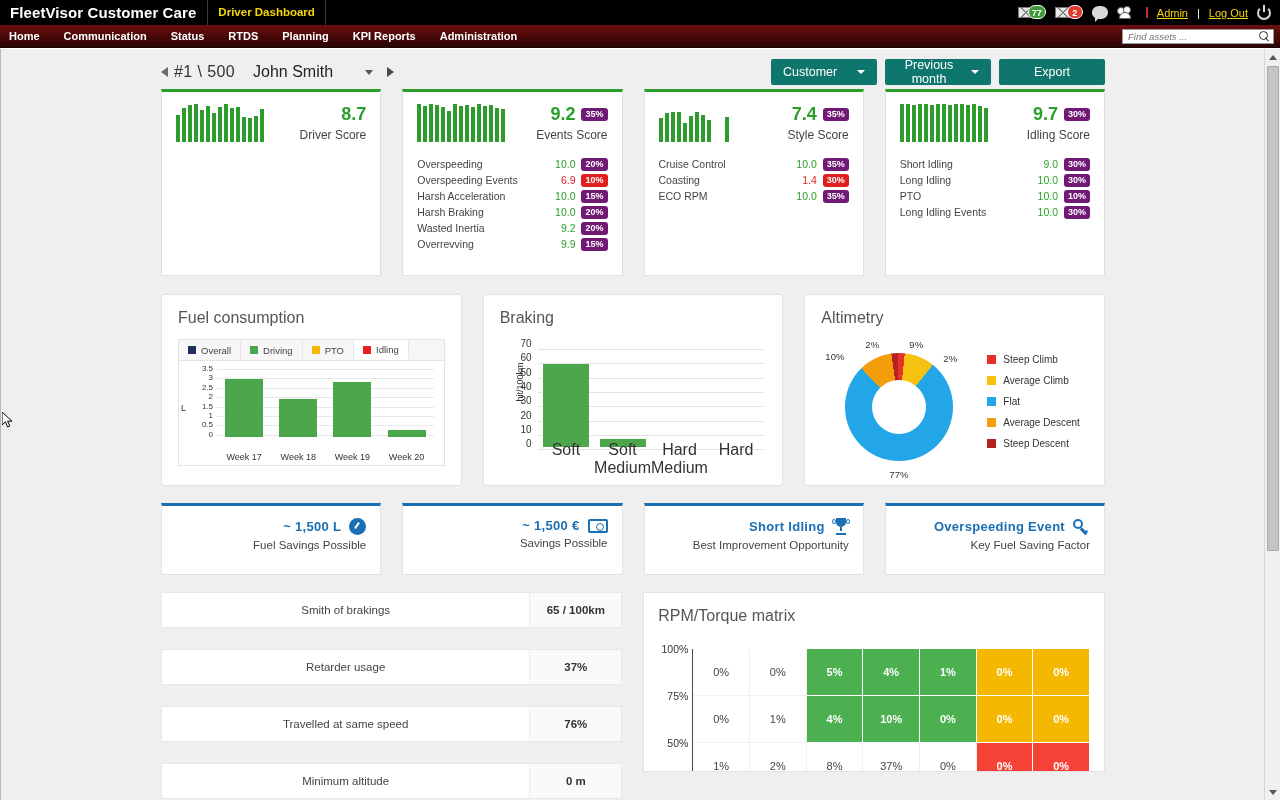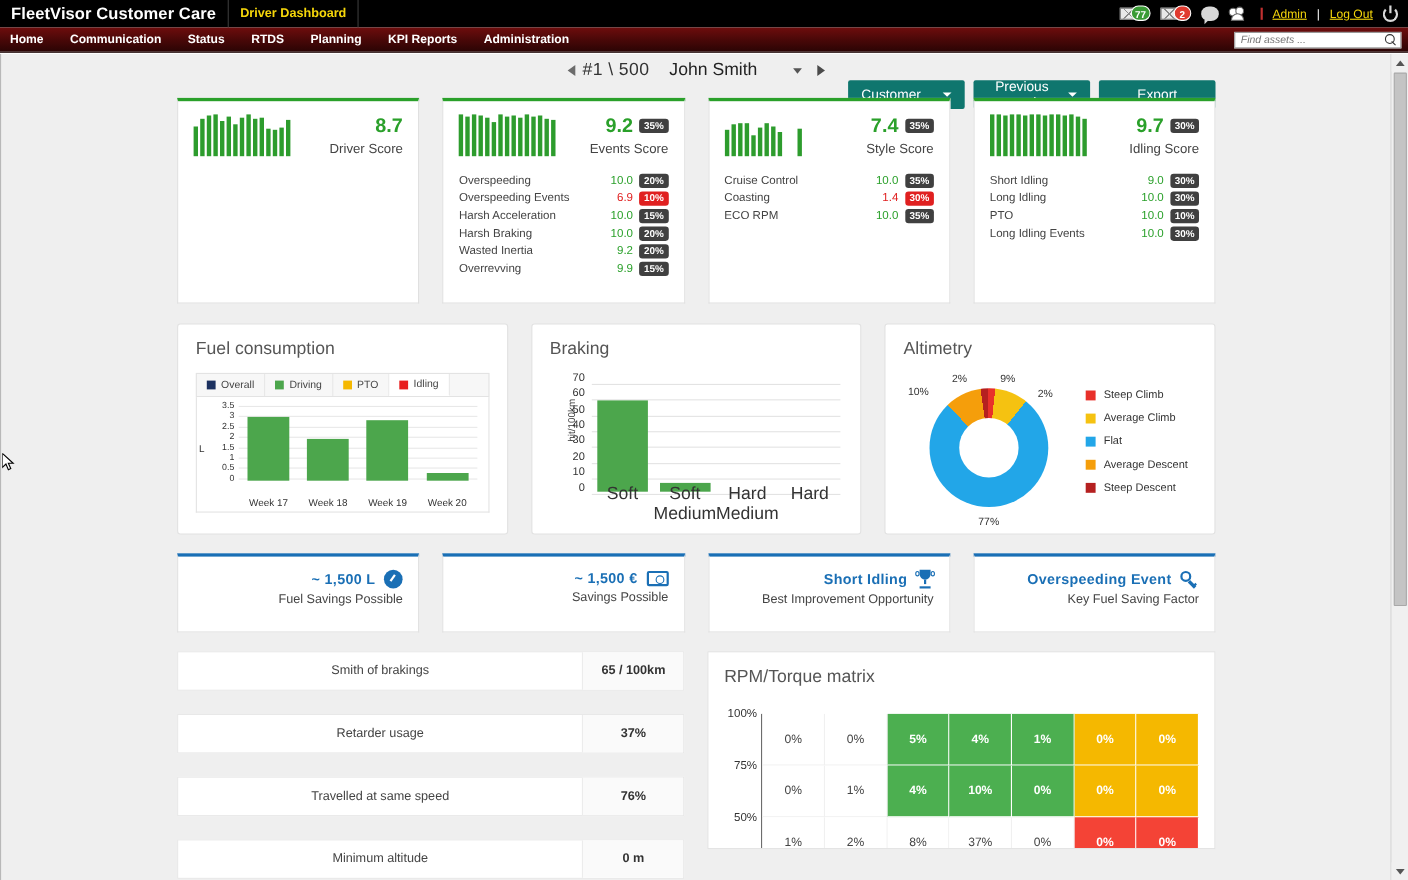--- a/index.html
+++ b/index.html
@@ -122,21 +122,21 @@
   }
   .content {
     position: absolute; left: 0; top: 0; width: 1264px; height: 751px;
     overflow: hidden;
   }
   .inner { width: 1264px; padding: 0 0 0 0; }
 
   
   .toolrow {
     height: 40px; display: flex; align-items: center;
-    padding: 6px 160px 0 160px; position: relative; flex-direction: column;
+    padding: 6px 160px 0 160px; position: relative;
   }
   .drv-nav { display: flex; align-items: center; gap: 6px; }
   .tri-left {
     width: 0; height: 0; border-right: 7px solid #6b6b6b;
     border-top: 5px solid transparent; border-bottom: 5px solid transparent;
     cursor: pointer;
   }
   .tri-right {
     width: 0; height: 0; border-left: 7px solid #4a4a4a;
     border-top: 5px solid transparent; border-bottom: 5px solid transparent;
@@ -177,21 +177,21 @@
   .kpi-head { display: flex; align-items: flex-start; }
   .sparkline { display: flex; align-items: flex-end; gap: 2px; height: 38px; }
   .sparkline i {
     display: block; width: 4px; background: #2d9c2d; border-radius: 0;
   }
   .kpi-score { margin-left: auto; text-align: right; }
   .kpi-score-row { display: flex; align-items: center; justify-content: flex-end; gap: 6px; }
   .kpi-num { font-size: 18px; font-weight: bold; color: #2aa02a; }
   .pill {
     display: inline-block; min-width: 26px; text-align: center;
-    background: #404040; color: #ffffff; font-size: 9px; font-weight: bold;
+    background: #701a75; color: #ffffff; font-size: 9px; font-weight: bold;
     border-radius: 3px; padding: 2px 4px; line-height: 1;
   }
   .pill.red { background: #e02020; }
   .kpi-label { font-size: 12px; color: #444; margin-top: 3px; }
   .kpi-list { margin-top: 14px; }
   .kpi-li {
     display: flex; align-items: center; font-size: 10.5px;
     color: #444; height: 16px; margin-bottom: 0px;
   }
   .kpi-li .nm { flex: 1; }

